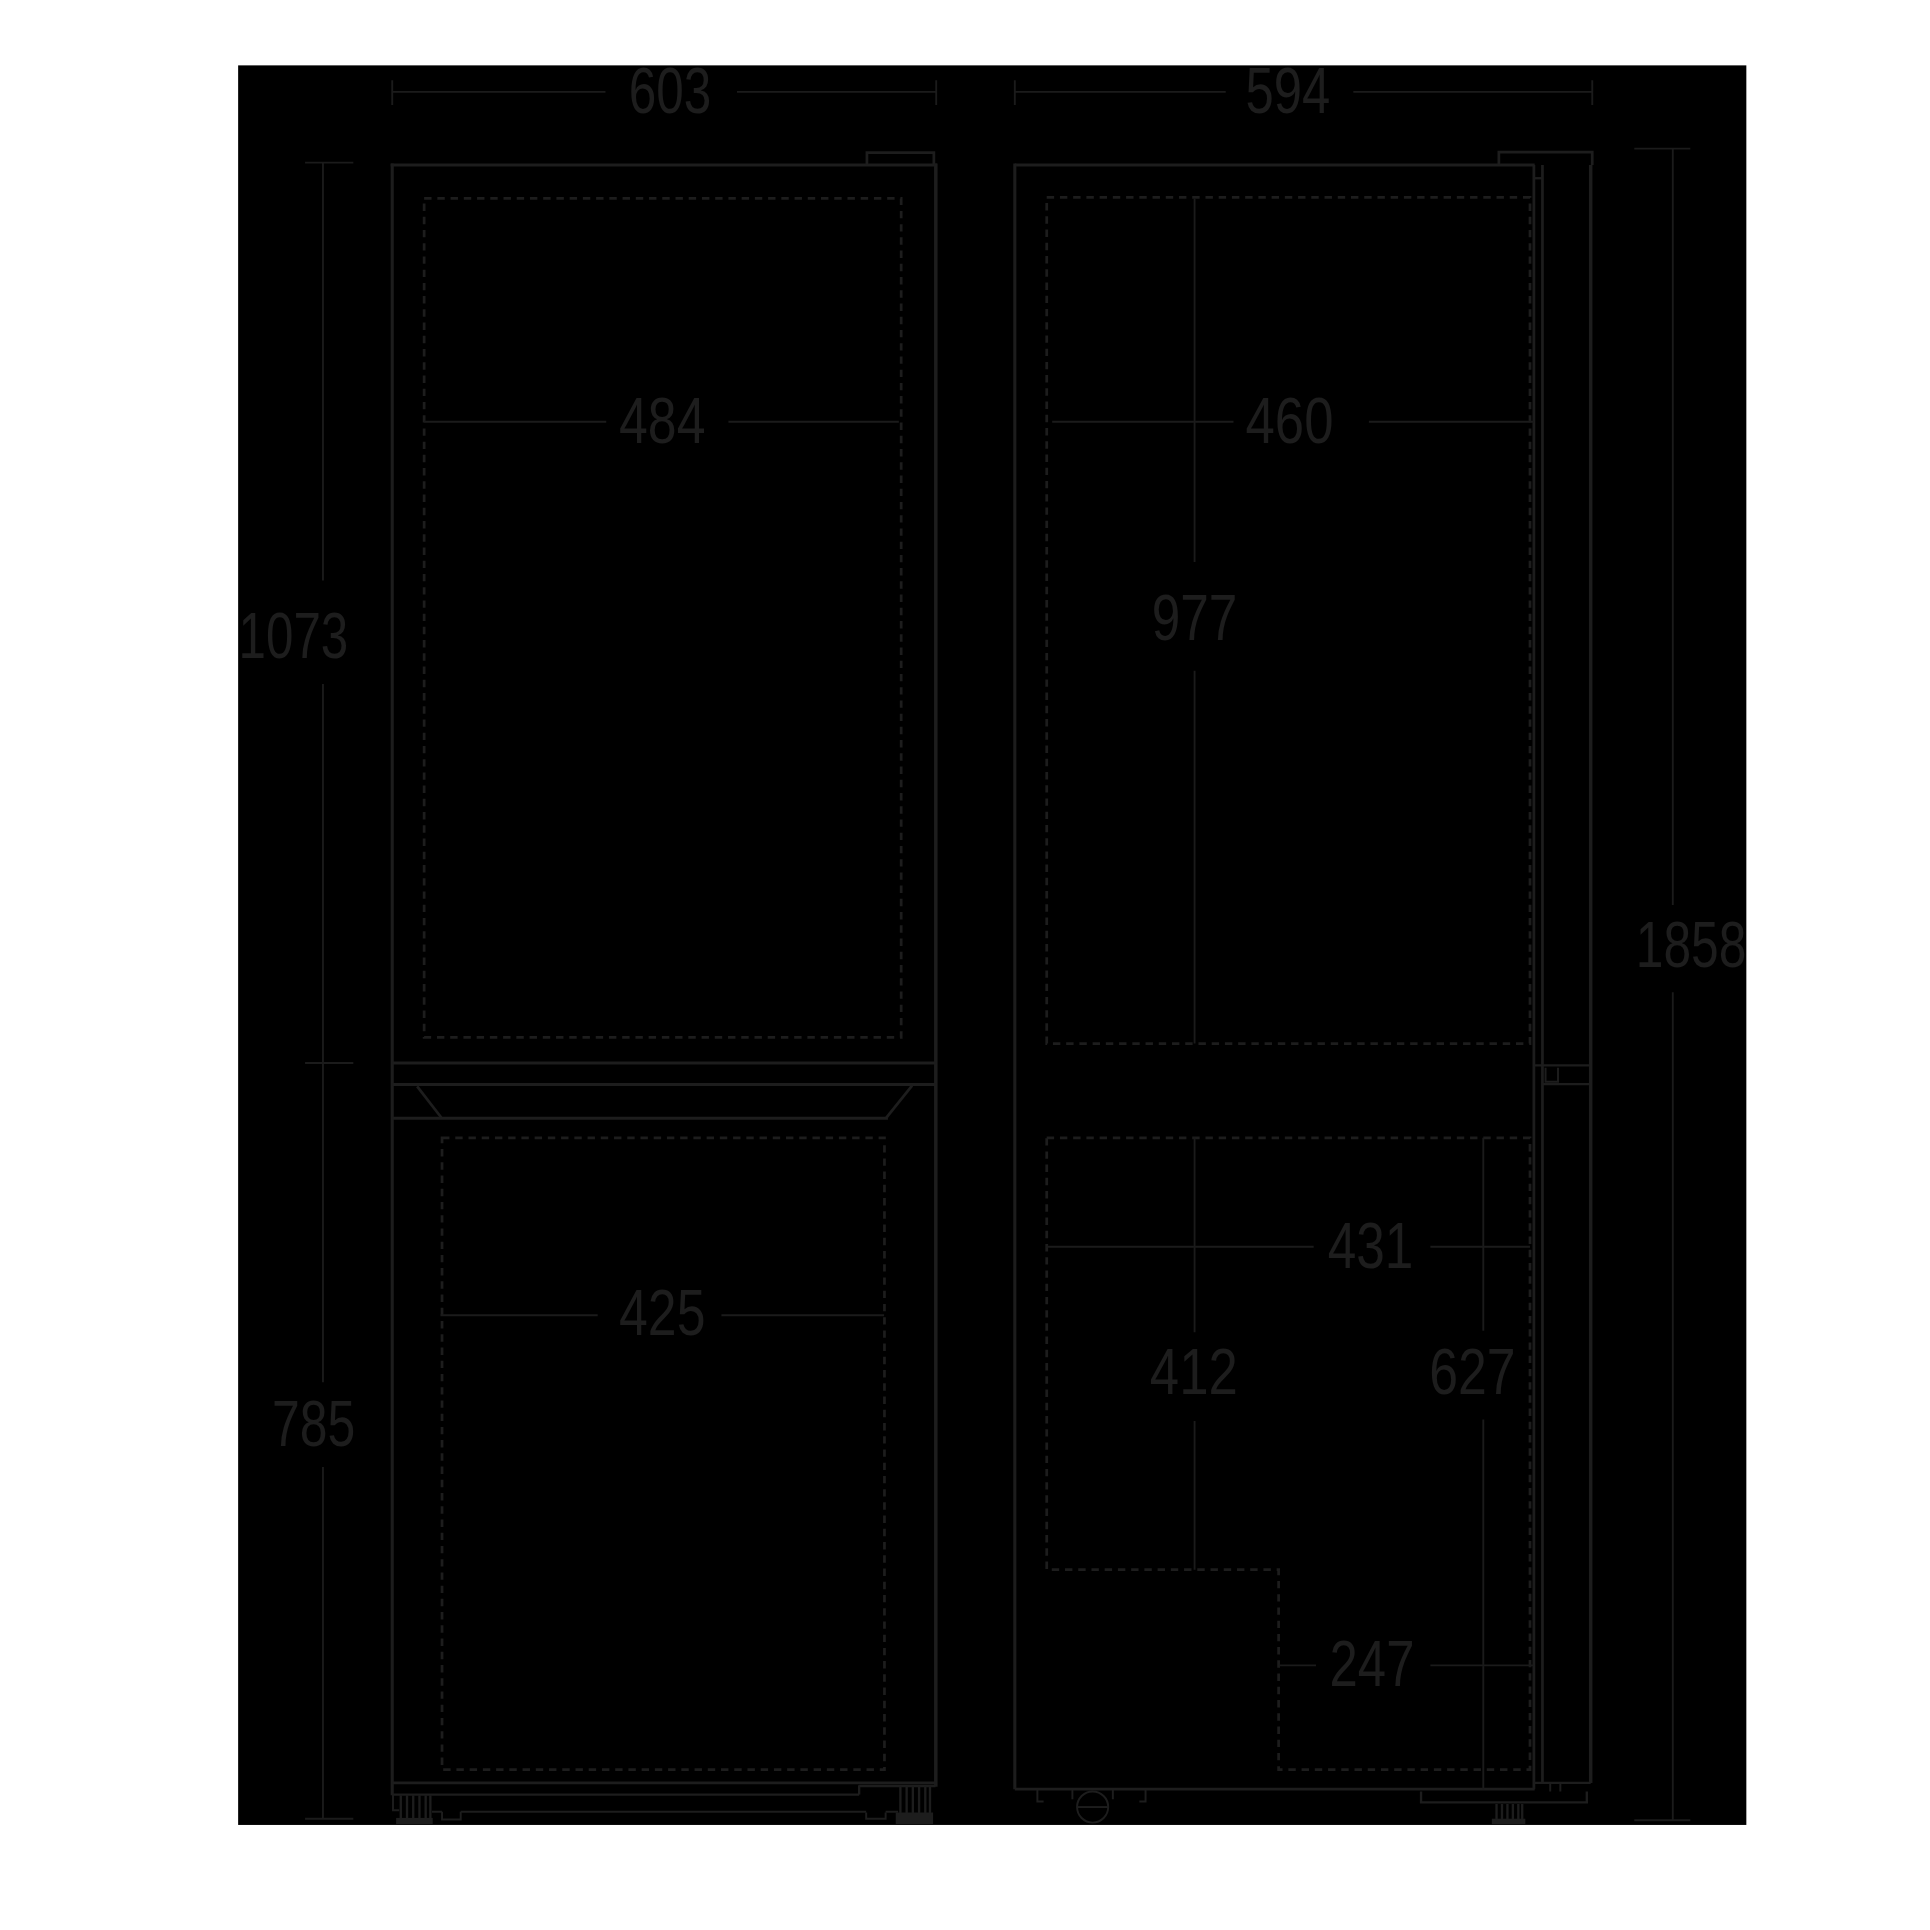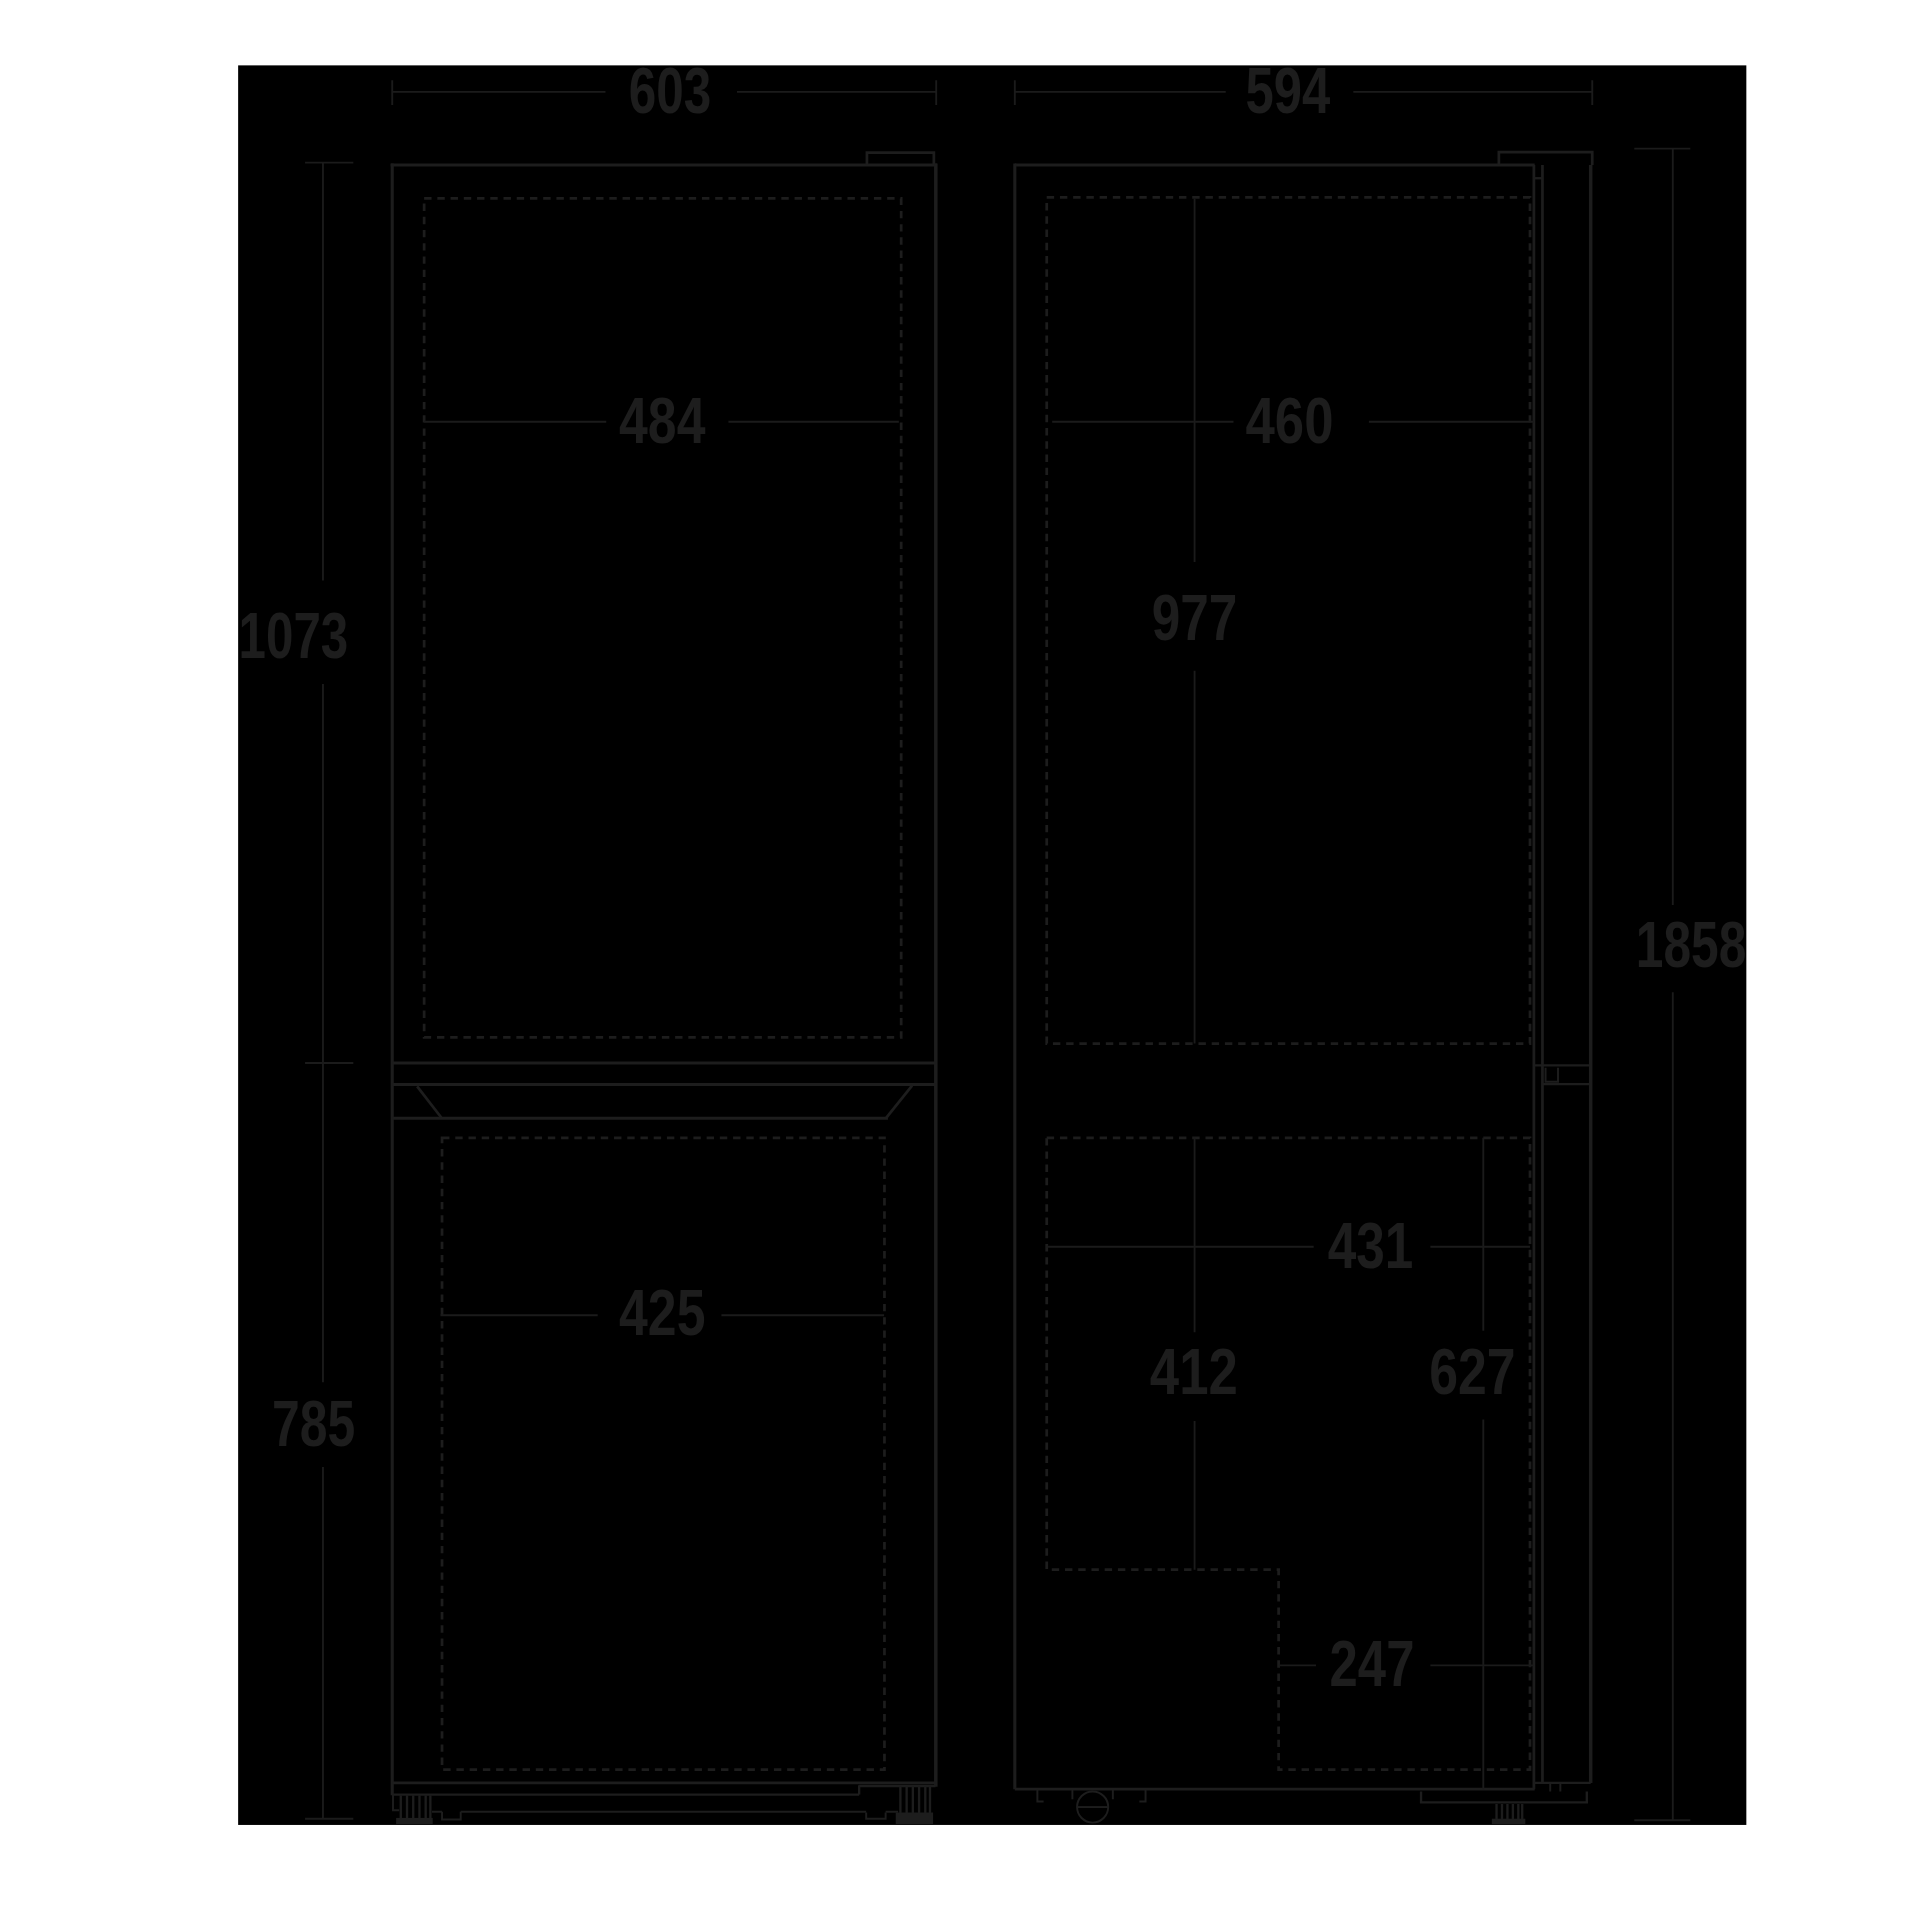--- a/index.html
+++ b/index.html
@@ -1,16 +1,16 @@
 <!DOCTYPE html>
 <html style="font-size:12.5px"><head>
 <meta charset="utf-8">
 <style>
   html,body{margin:0;padding:0;background:#ffffff;}
-  .page{position:relative;width:1930px;height:1930px;background:#ffffff;font-family:"Liberation Sans", sans-serif;font-weight:bold;}
+  .page{position:relative;width:1930px;height:1930px;background:#ffffff;font-family:"Liberation Sans", sans-serif;}
   svg{display:block;}
   text{font-family:"Liberation Sans", sans-serif;fill:#1d1d1d;font-size:83px;}
 </style>
 </head>
 <body>
 <div class="page">
 <svg width="1930" height="1930" viewBox="0 0 2480 2480" xmlns="http://www.w3.org/2000/svg">
 
   <rect x="0" y="0" width="2480" height="2480" fill="#ffffff"></rect>
 

